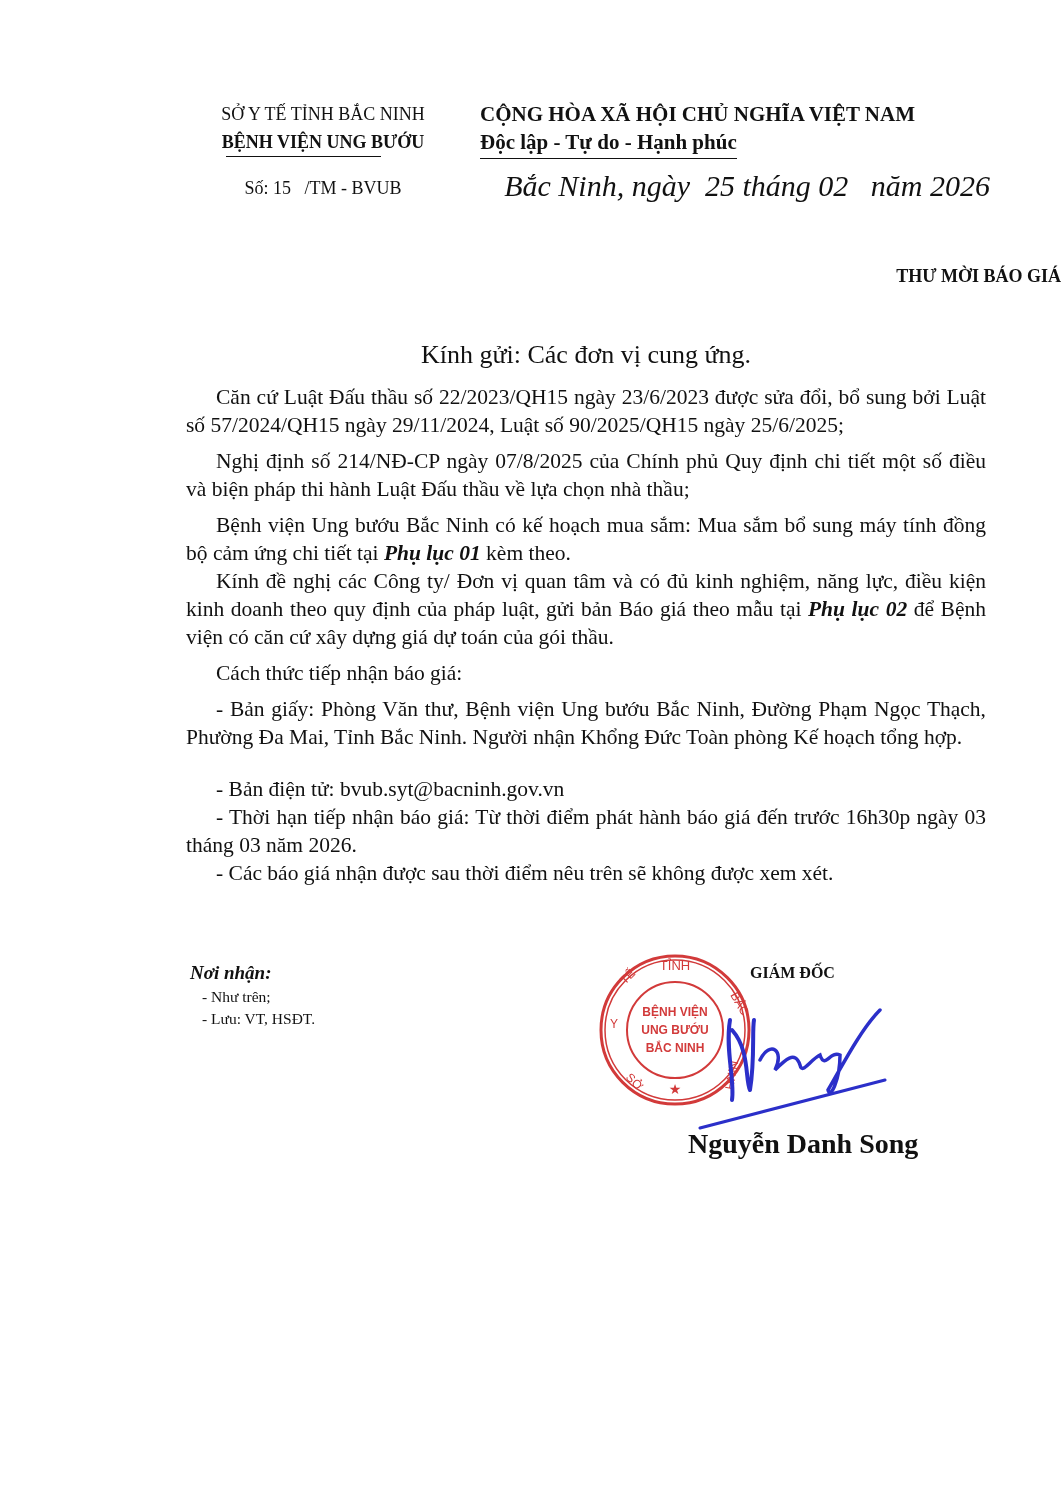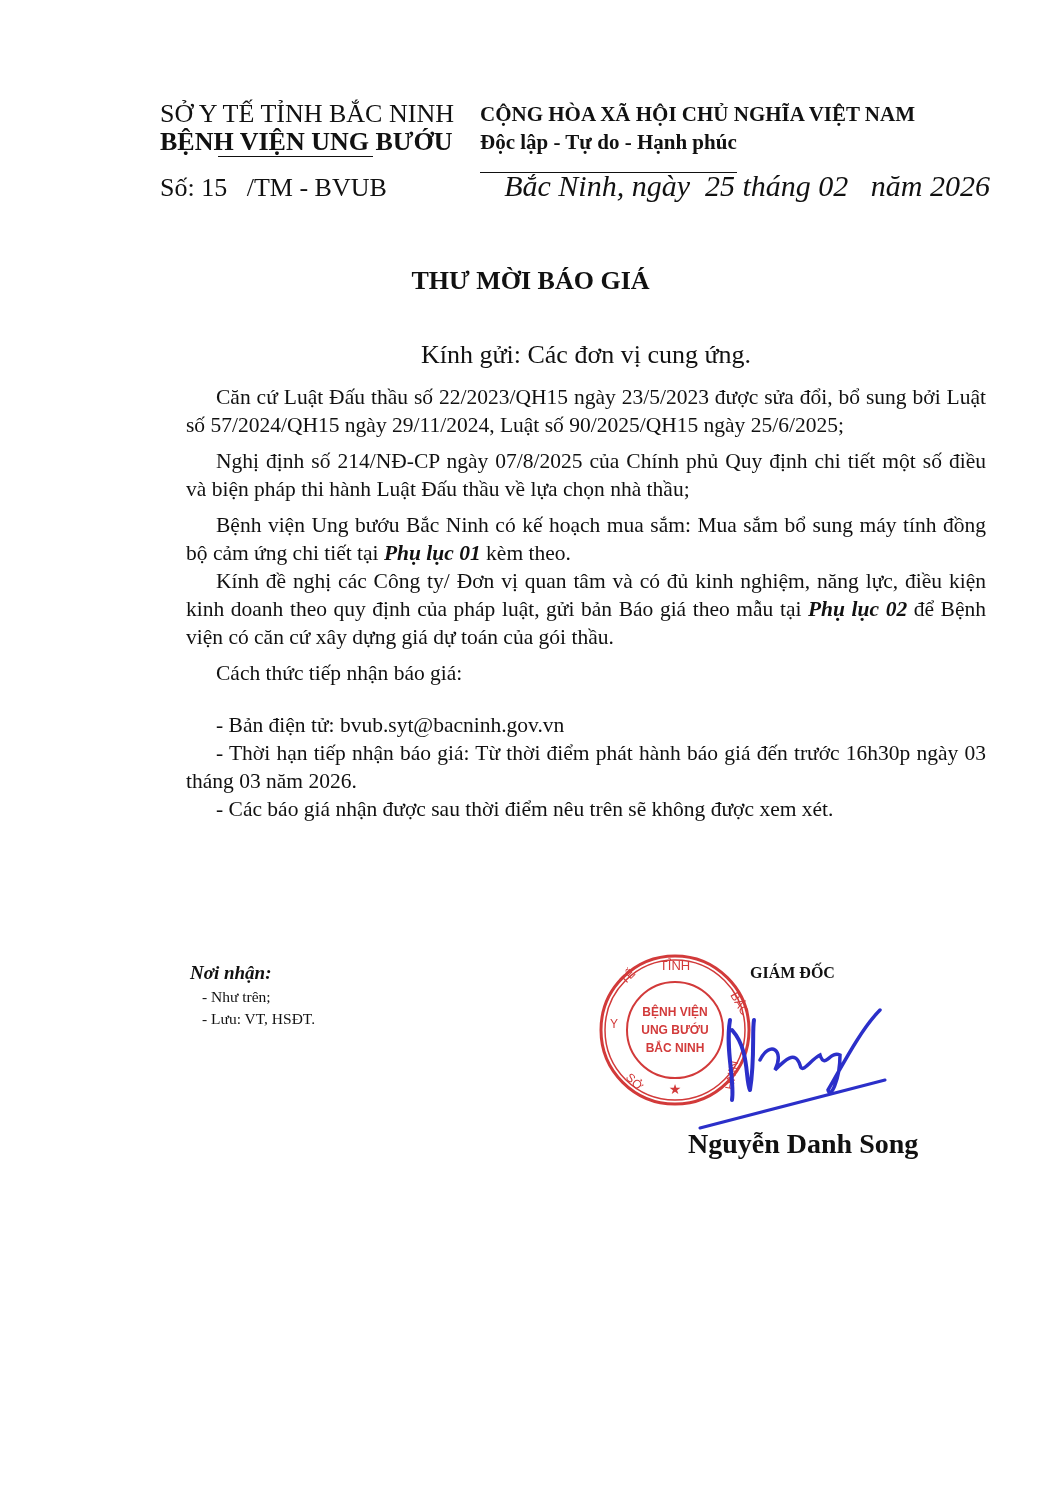--- a/index.html
+++ b/index.html
@@ -1,26 +1,26 @@
 <!DOCTYPE html>
 <html><head>
 <meta charset="utf-8">
 <style>
   html, body { margin:0; padding:0; background:#ffffff; }
   body { width:1061px; height:1500px; position:relative; overflow:hidden;
          font-family:"Liberation Serif", "DejaVu Serif", serif; color:#111; }
   .abs { position:absolute; }
-  .hdr-left { left:160px; top:100px; width:310px; text-align:left; font-size:26px; line-height:28px; }
+  .hdr-left { left:168px; top:100px; width:310px; text-align:center; font-size:18px; line-height:28px; }
   .hdr-left .bold { font-weight:bold; }
   .hdr-left .uline { position:absolute; left:58px; top:56px; width:155px; border-top:1.5px solid #111; }
   .hdr-left .so { margin-top:18px; }
   .hdr-right { left:480px; top:100px; width:500px; font-size:21px; line-height:28px; font-weight:bold; }
-  .hdr-right .motto { display:inline-block; border-bottom:1.5px solid #111; padding-bottom:16px; }
+  .hdr-right .motto { display:inline-block; border-bottom:1.5px solid #111; padding-bottom:2px; }
   .date { left:480px; top:169px; width:510px; text-align:right; font-style:italic; font-size:30px; }
-  .title { left:0; width:1061px; top:266px; text-align:center; font-weight:bold; font-size:26px; }
+  .title { left:0; width:1061px; top:266px; text-align:right; font-weight:bold; font-size:18px; }
   .body { left:186px; width:800px; font-size:21.5px; line-height:28px; text-align:justify; }
   .body p { margin:0; text-indent:30px; }
   .salutation { left:186px; width:800px; top:340px; text-align:center; font-size:26px; }
   .bi { font-weight:bold; font-style:italic; }
   .recip { left:190px; top:962px; font-size:15.5px; line-height:22px; }
   .recip .lbl { font-weight:bold; font-style:italic; font-size:19px; margin-bottom:2px; }
   .recip .item { padding-left:12px; }
   .sign-title { left:722px; top:964px; font-weight:bold; font-size:16px;margin-left:28px; }
   .sign-name { left:688px; top:1128px; font-weight:bold; font-size:28px; }
   .stamp { left:595px; top:950px; width:160px; height:160px; }
@@ -41,25 +41,26 @@
   <div><span class="motto">Độc lập - Tự do - Hạnh phúc</span></div>
 </div>
 
 <div class="abs date" style="white-space:pre;">Bắc Ninh, ngày  25 tháng 02   năm 2026</div>
 
 <div class="abs title">THƯ MỜI BÁO GIÁ</div>
 
 <div class="abs salutation">Kính gửi: Các đơn vị cung ứng.</div>
 
 <div class="abs body" style="top:383px;">
-  <p>Căn cứ Luật Đấu thầu số 22/2023/QH15 ngày 23/5/2023 được sửa đổi, bổ sung bởi Luật số 57/2024/QH15 ngày 29/11/2024, Luật số 90/2025/QH15 ngày 25/6/2025;</p>
+  <p>Căn cứ Luật Đấu thầu số 22/2023/QH15 ngày 23/6/2023 được sửa đổi, bổ sung bởi Luật số 57/2024/QH15 ngày 29/11/2024, Luật số 90/2025/QH15 ngày 25/6/2025;</p>
   <p style="margin-top:8px;">Nghị định số 214/NĐ-CP ngày 07/8/2025 của Chính phủ Quy định chi tiết một số điều và biện pháp thi hành Luật Đấu thầu về lựa chọn nhà thầu;</p>
   <p style="margin-top:8px;"><span>Bệnh viện Ung bướu Bắc Ninh có kế hoạch mua sắm: Mua sắm bổ sung máy tính đồng bộ cảm ứng chi tiết tại </span><span class="bi">Phụ lục 01</span><span> kèm theo.</span></p>
   <p><span>Kính đề nghị các Công ty/ Đơn vị quan tâm và có đủ kinh nghiệm, năng lực, điều kiện kinh doanh theo quy định của pháp luật, gửi bản Báo giá theo mẫu tại </span><span class="bi">Phụ lục 02</span><span> để Bệnh viện có căn cứ xây dựng giá dự toán của gói thầu.</span></p>
   <p style="margin-top:8px;">Cách thức tiếp nhận báo giá:</p>
+  <p style="margin-top:8px;">- Bản giấy: Phòng Văn thư, Bệnh viện Ung bướu Bắc Ninh, Đường Phạm Ngọc Thạch, Phường Đa Mai, Tỉnh Bắc Ninh. Người nhận Khổng Đức Toàn phòng Kế hoạch tổng hợp.</p>
   <p style="margin-top:24px;">- Bản điện tử: bvub.syt@bacninh.gov.vn</p>
   <p>- Thời hạn tiếp nhận báo giá: Từ thời điểm phát hành báo giá đến trước 16h30p ngày 03 tháng 03 năm 2026.</p>
   <p>- Các báo giá nhận được sau thời điểm nêu trên sẽ không được xem xét.</p>
 </div>
 
 <div class="abs recip">
   <div class="lbl">Nơi nhận:</div>
   <div class="item">- Như trên;</div>
   <div class="item">- Lưu: VT, HSĐT.</div>
 </div>

